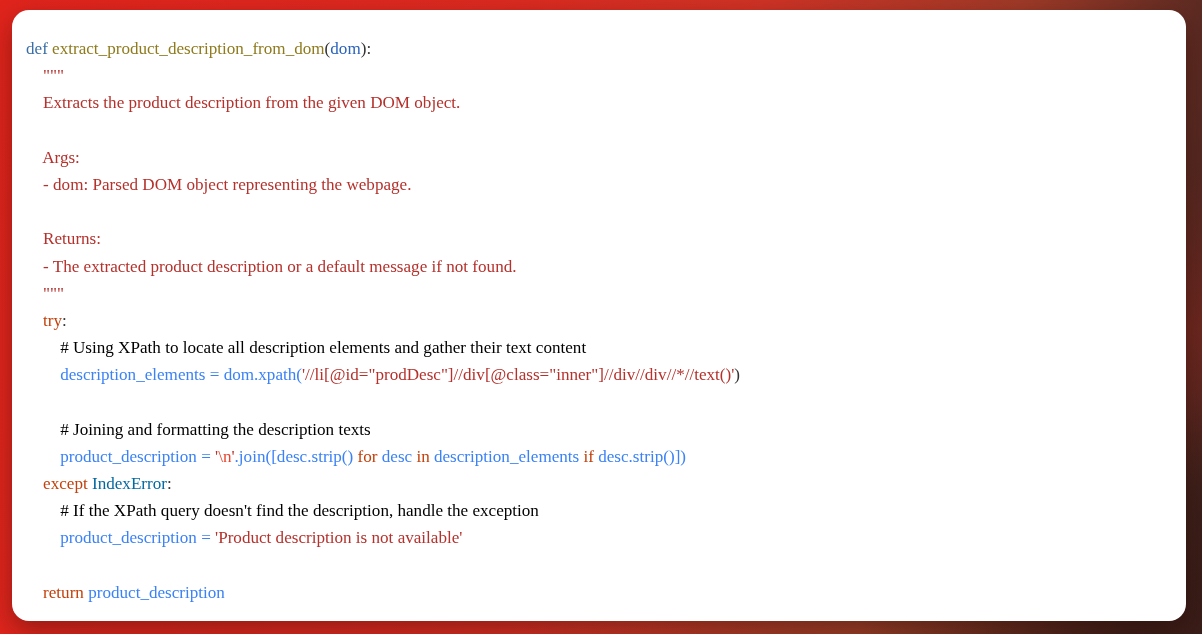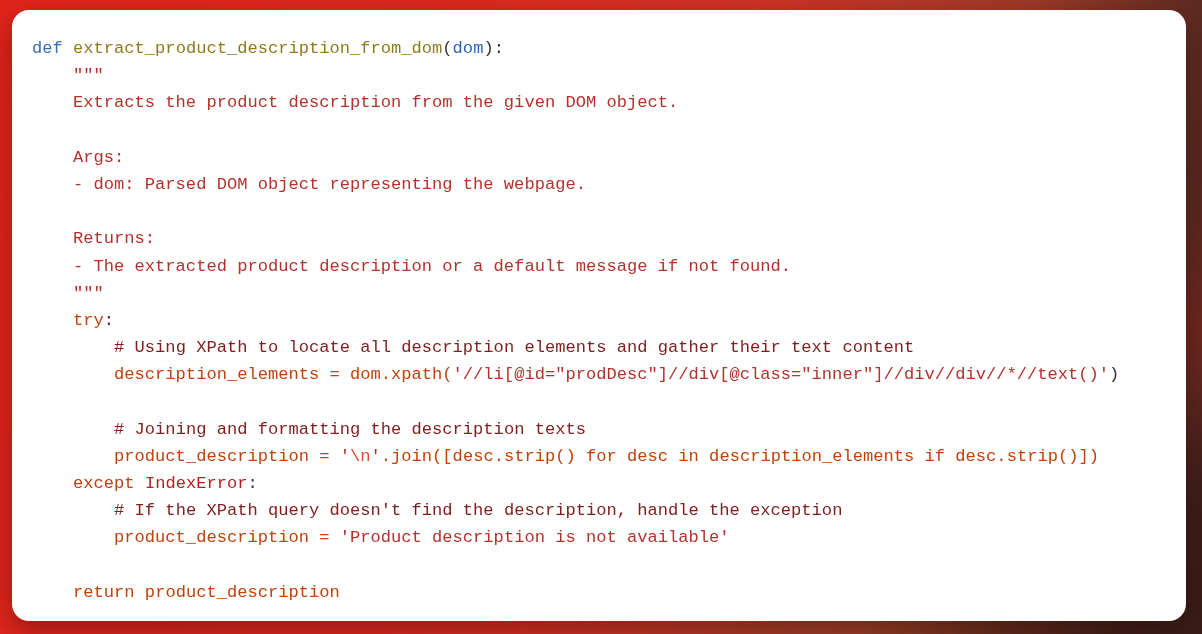--- a/index.html
+++ b/index.html
@@ -39,43 +39,43 @@
     height: 611px;
     background: #ffffff;
     border-radius: 17px;
     box-shadow: 0 10px 26px rgba(40, 10, 6, 0.40);
     overflow: hidden;
     z-index: 2;
   }
 
   #code-block {
     margin: 0;
-    padding: 25px 0 0 20px;
-    font-family: Liberation Mono, monospace;
+    padding: 25px 0 0 14px;
+    font-family: Liberation Serif, serif;
     font-size: 17.1px;
     line-height: 27.2px;
     color: #333333;
     white-space: pre;
     letter-spacing: 0px;
     tab-size: 4;
   }
 
   .ln { display: block; height: 27.2px; }
 
   
   .kw      { color: #3a6ea5; }  
   .fname   { color: #8f7a1e; }  
   .param   { color: #2b62bd; }  
   .punct   { color: #333333; }
   .doc     { color: #b5312c; }  
   .esc     { color: #e8452d; }  
-  .com     { color: #7f1d1d; }  
+  .com     { color: #000000; }  
   .ctl     { color: #c2410c; }  
-  .exc     { color: #b91c1c; }  
-  .plain   { color: #c2410c; }
+  .exc     { color: #0369a1; }  
+  .plain   { color: #3b82f6; }
 </style>
 </head>
 <body>
 
 <div id="backdrop"></div>
 
 <div id="code-card">
   <pre id="code-block"><span class="ln"><span class="kw">def</span><span class="plain"> </span><span class="fname">extract_product_description_from_dom</span><span class="punct">(</span><span class="param">dom</span><span class="punct">):</span></span><span class="ln"><span class="doc">    """</span></span><span class="ln"><span class="doc">    Extracts the product description from the given DOM object.</span></span><span class="ln">&nbsp;</span><span class="ln"><span class="doc">    Args:</span></span><span class="ln"><span class="doc">    - dom: Parsed DOM object representing the webpage.</span></span><span class="ln">&nbsp;</span><span class="ln"><span class="doc">    Returns:</span></span><span class="ln"><span class="doc">    - The extracted product description or a default message if not found.</span></span><span class="ln"><span class="doc">    """</span></span><span class="ln"><span class="plain">    </span><span class="ctl">try</span><span class="punct">:</span></span><span class="ln"><span class="plain">        </span><span class="com"># Using XPath to locate all description elements and gather their text content</span></span><span class="ln"><span class="plain">        description_elements = dom.xpath(</span><span class="doc">'//li[@id="prodDesc"]//div[@class="inner"]//div//div//*//text()'</span><span class="punct">)</span></span><span class="ln">&nbsp;</span><span class="ln"><span class="plain">        </span><span class="com"># Joining and formatting the description texts</span></span><span class="ln"><span class="plain">        product_description = </span><span class="doc">'</span><span class="esc">\n</span><span class="doc">'</span><span class="plain">.join([desc.strip() </span><span class="ctl">for</span><span class="plain"> desc </span><span class="ctl">in</span><span class="plain"> description_elements </span><span class="ctl">if</span><span class="plain"> desc.strip()])</span></span><span class="ln"><span class="plain">    </span><span class="ctl">except</span><span class="plain"> </span><span class="exc">IndexError</span><span class="punct">:</span></span><span class="ln"><span class="plain">        </span><span class="com"># If the XPath query doesn't find the description, handle the exception</span></span><span class="ln"><span class="plain">        product_description = </span><span class="doc">'Product description is not available'</span></span><span class="ln">&nbsp;</span><span class="ln"><span class="plain">    </span><span class="ctl">return</span><span class="plain"> product_description</span></span></pre>
 </div>
 

